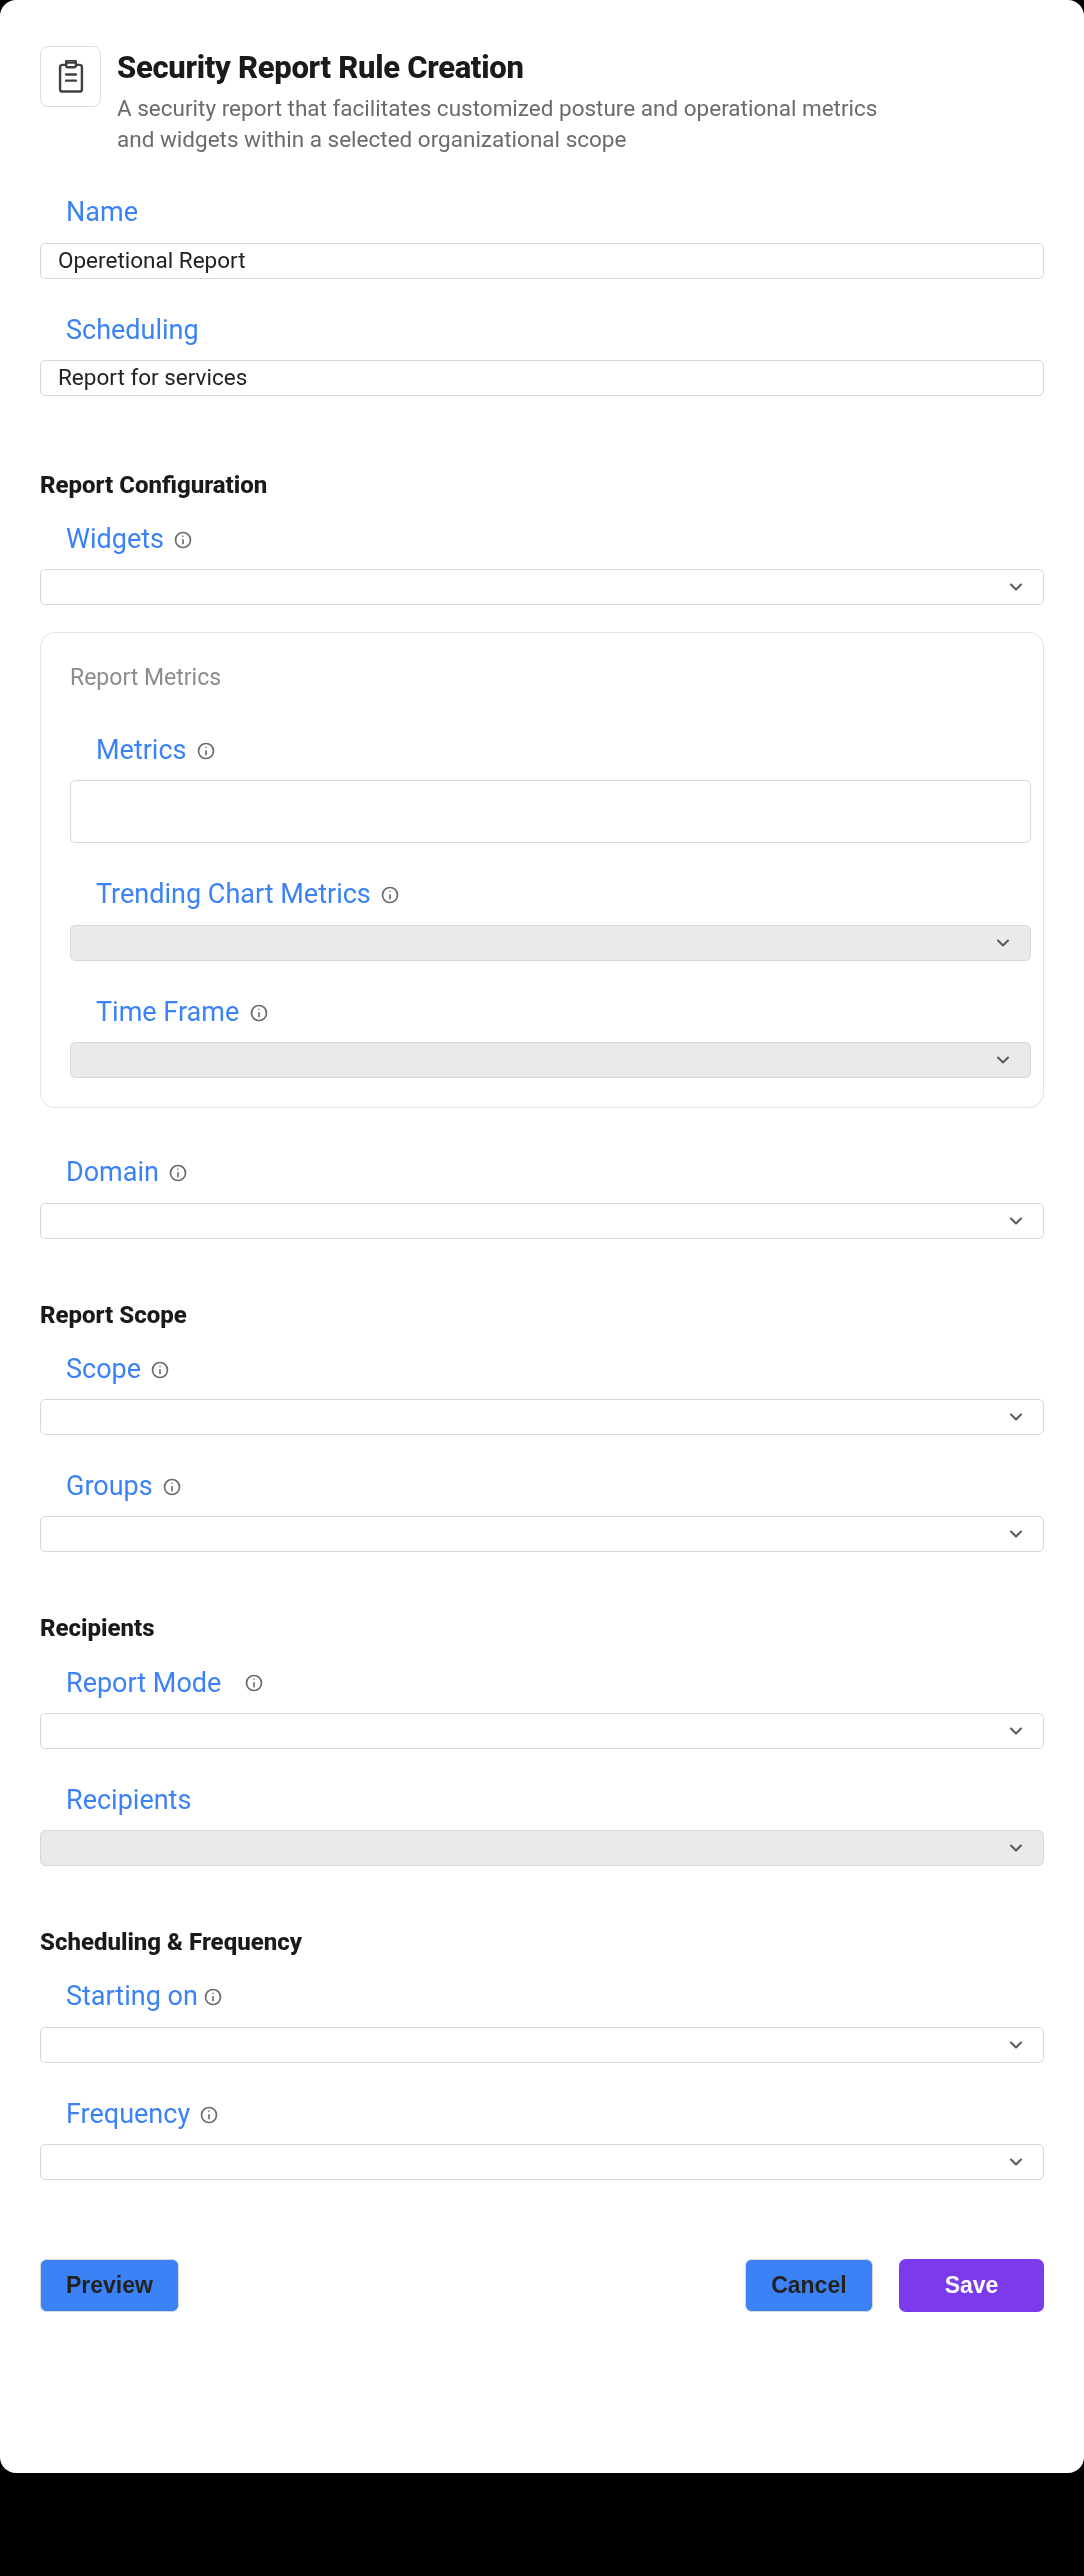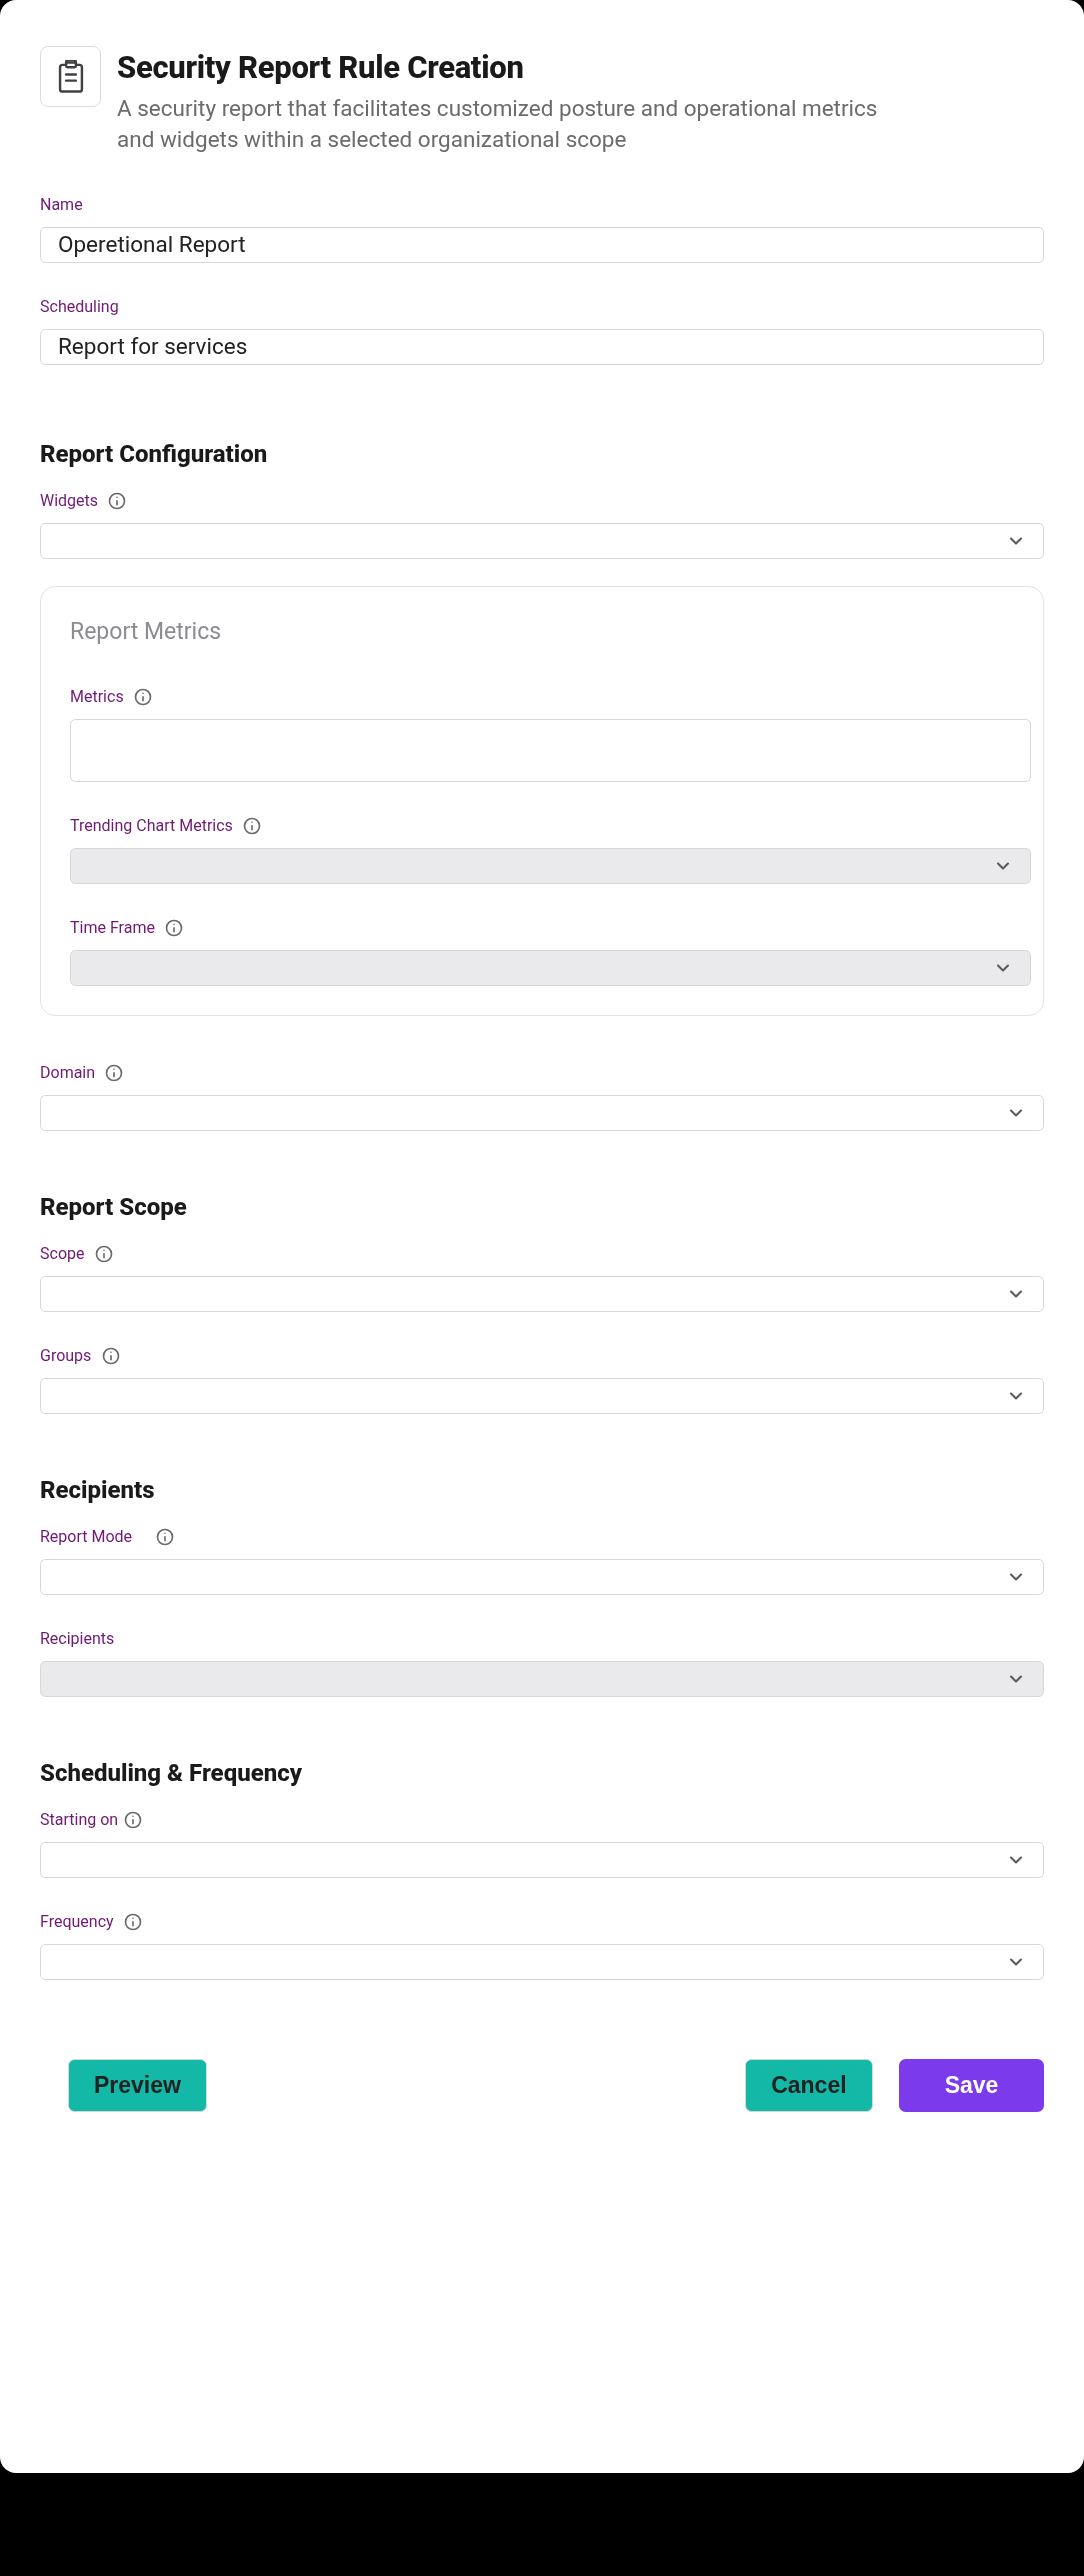--- a/index.html
+++ b/index.html
@@ -30,21 +30,21 @@
     border: 1.3px solid #dcdcdc;
     border-radius: 8px;
     display: flex; align-items: center; justify-content: center;
     flex-shrink: 0;
   }
   .header-icon svg { width: 30px; height: 34px; }
   .header-text { max-width: 780px; }
   .page-title { font-size: 31px; font-weight: 800; letter-spacing: -0.3px; margin-bottom: 4px; }
   .page-subtitle { font-size: 22.5px; color: #6b6b6e; line-height: 1.35; }
 
-  .field-label { font-size: 16px; color: #701a75; margin-bottom: 10.6px; display: flex; align-items: center; gap: 9.3px; }
+  .field-label { font-size: 27px; color: #3b82f6; margin-bottom: 10.6px; display: flex; align-items: center; gap: 9.3px; margin-left: 26px; }
   .section-title { font-size: 24px; font-weight: 800; margin-bottom: 18.5px; margin-top: 60px; }
   .section-title.first { margin-top: 73px; }
 
   .input, .select {
     width: 100%;
     height: 36px;
     border: 1.3px solid #d7d7d9;
     border-radius: 5.3px;
     background: #fff;
     padding: 0 17px;
@@ -89,21 +89,21 @@
   .btn {
     height: 53px;
     padding: 0 25px;
     border-radius: 6.6px;
     font-size: 23px;
     font-weight: 700;
     display: inline-flex; align-items: center; justify-content: center;
     cursor: pointer;
     border: 1.3px solid transparent;
   }
-  .btn-outline { background:#14b8a6; border-color:#d7d7d9; color:#222;margin-left:28px; }
+  .btn-outline { background:#3b82f6; border-color:#d7d7d9; color:#222; }
   .btn-primary { background:#7c3aed; color:#fff; min-width: 145px; }
 </style>
 </head>
 <body>
 
 <div class="outer">
   <div class="panel">
 
     <div class="header-row">
       <div class="header-icon">

